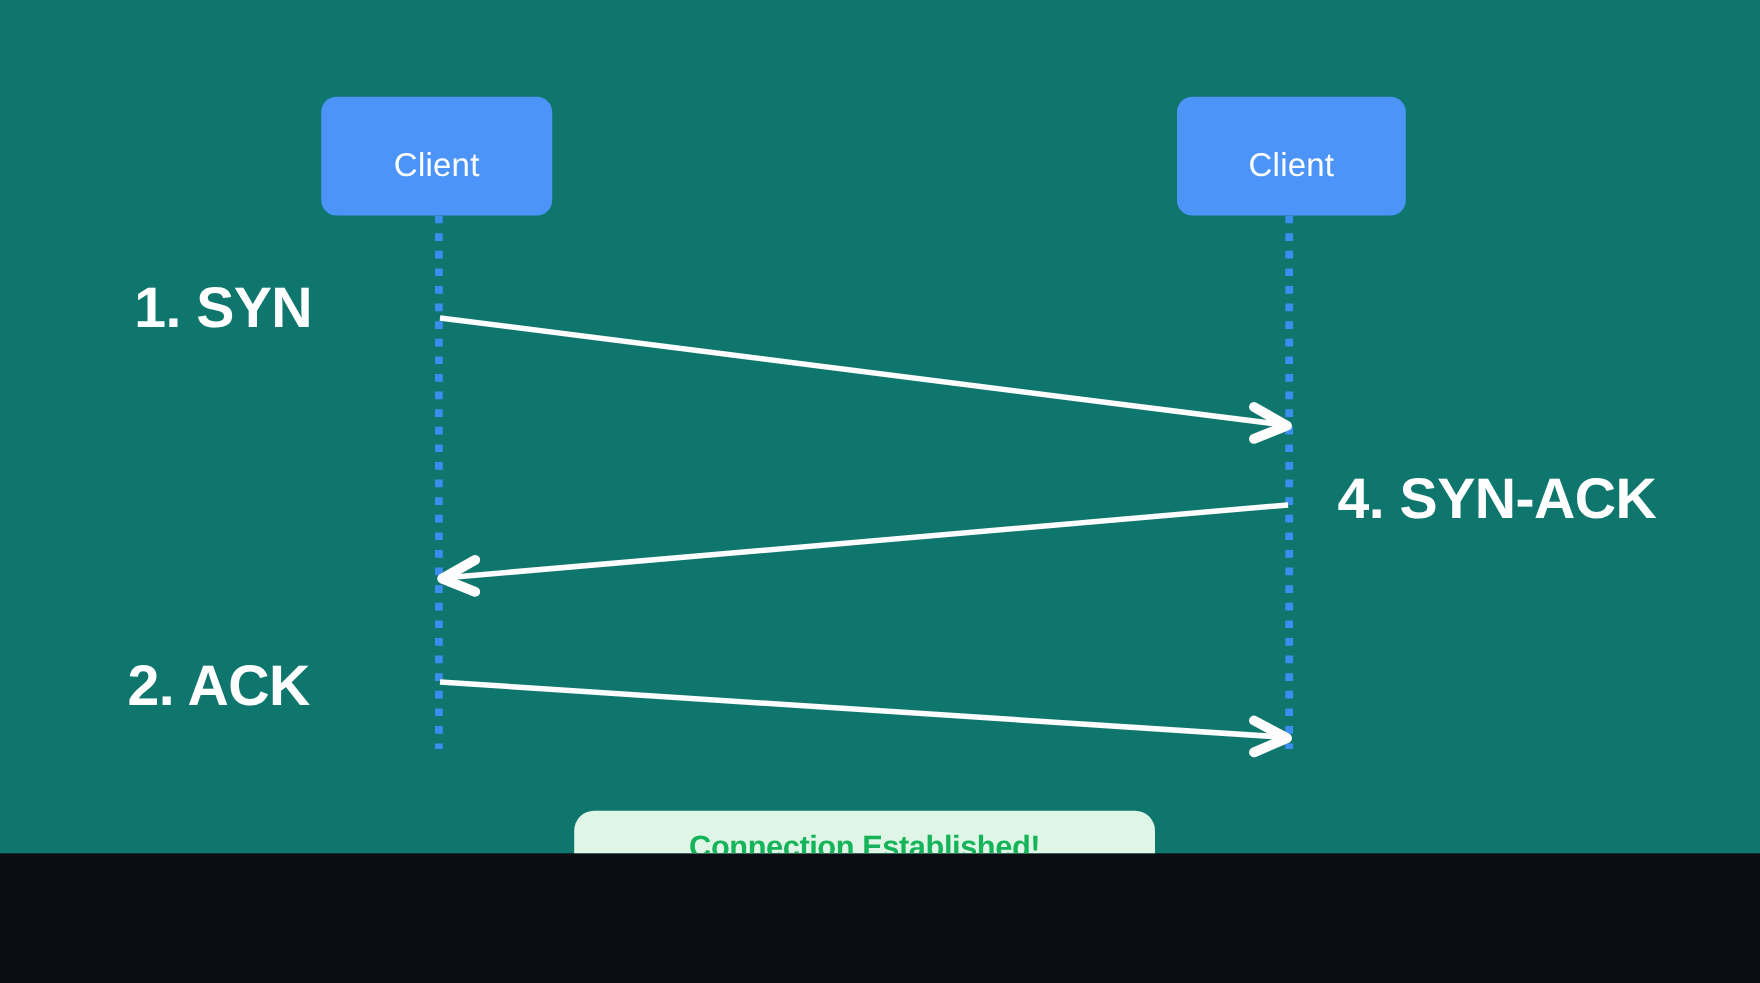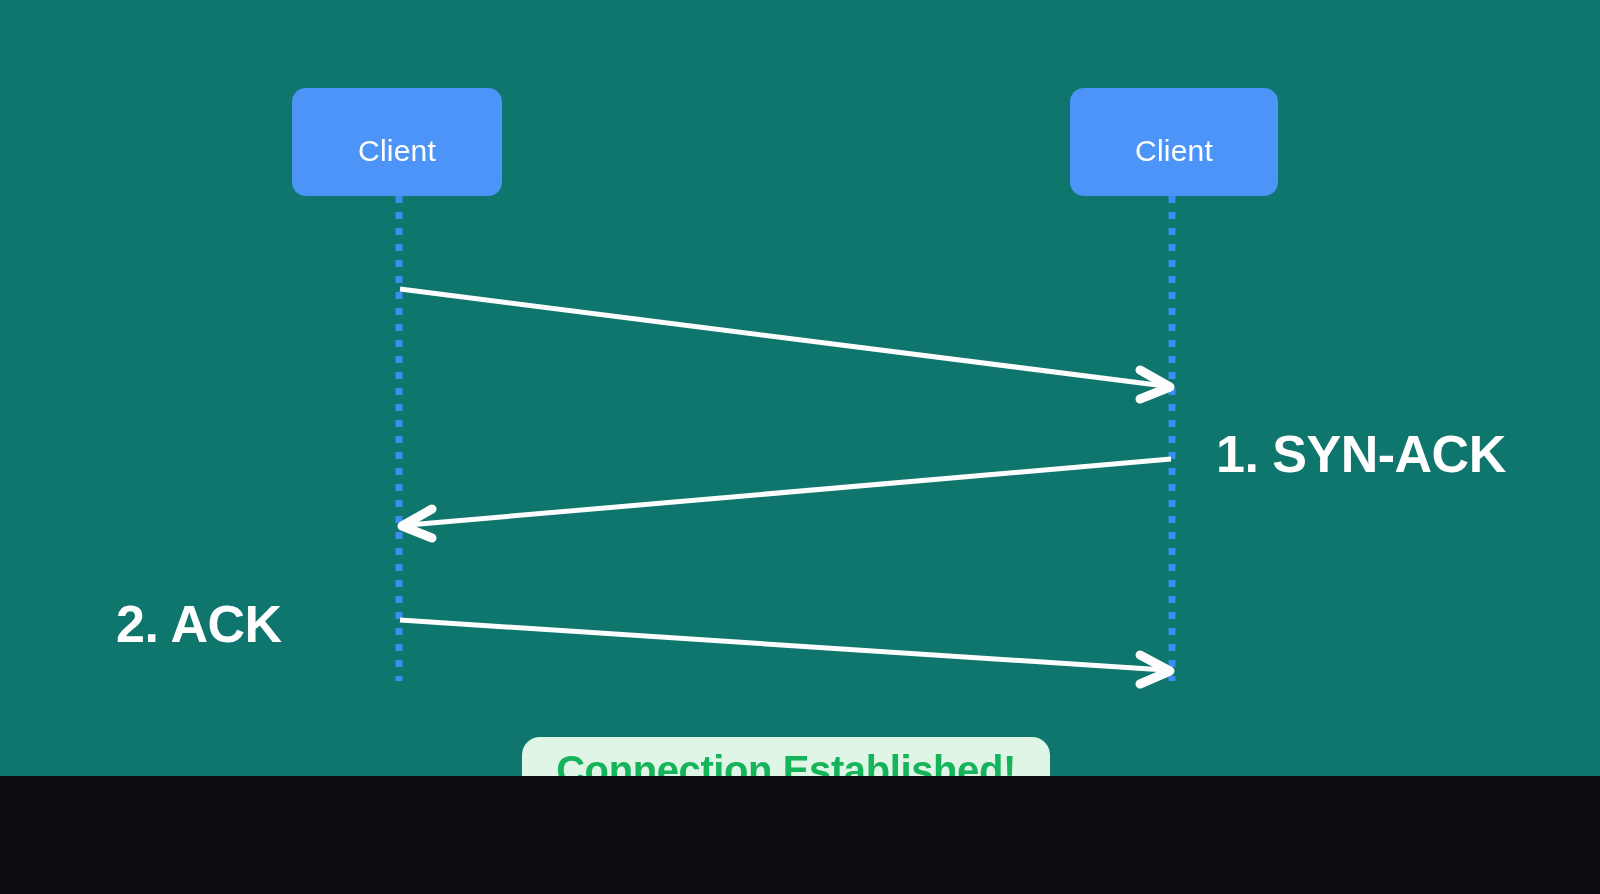--- a/index.html
+++ b/index.html
@@ -98,21 +98,21 @@
     background: #dff5e6;
     border-radius: 18px;
     display: flex;
     align-items: center;
     justify-content: center;
     box-sizing: border-box;
   }
   #status-badge-text {
     color: #16b45a;
     font-family: "Liberation Sans", sans-serif;
-    font-size: 40px;
+    font-size: 28px;
     font-weight: 700;
     letter-spacing: -0.4px;
     line-height: 1;
     white-space: nowrap;
   }
 </style>
 </head>
 <body>
 
 <div id="stage">
@@ -140,20 +140,21 @@
       <line class="msg-line" x1="1171" y1="459" x2="408" y2="525"></line>
       <polyline class="msg-head" points="432,509 402,526 432,538"></polyline>
     </g>
 
     <g>
       <line class="msg-line" x1="400" y1="620" x2="1165" y2="670"></line>
       <polyline class="msg-head" points="1140,655 1170,671 1140,684"></polyline>
     </g>
   </svg>
 
-  <div class="step-label" id="label-synack">1. SYN-ACK</div>
+  <div class="step-label" id="label-syn">1. SYN</div>
+  <div class="step-label" id="label-synack">4. SYN-ACK</div>
   <div class="step-label" id="label-ack">2. ACK</div>
 
   <div id="status-badge">
     <span id="status-badge-text">Connection Established!</span>
   </div>
 
 </div>
 
 </body></html>

